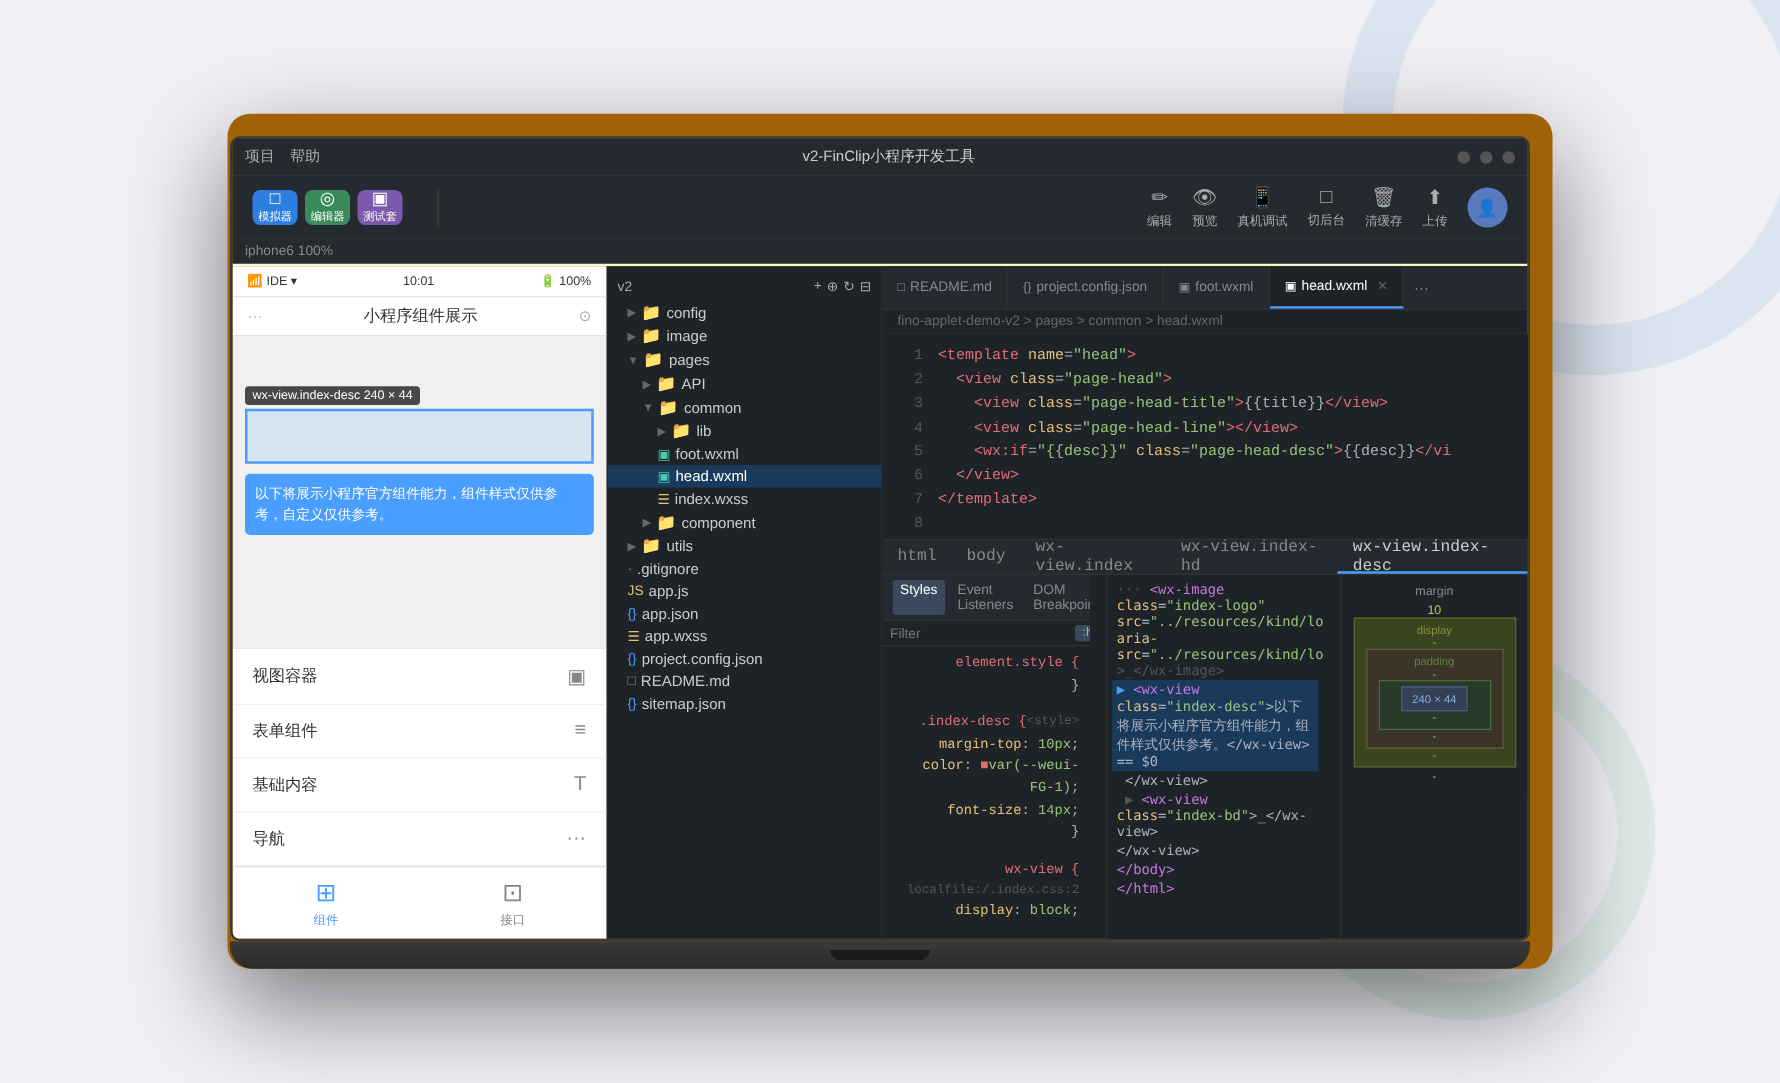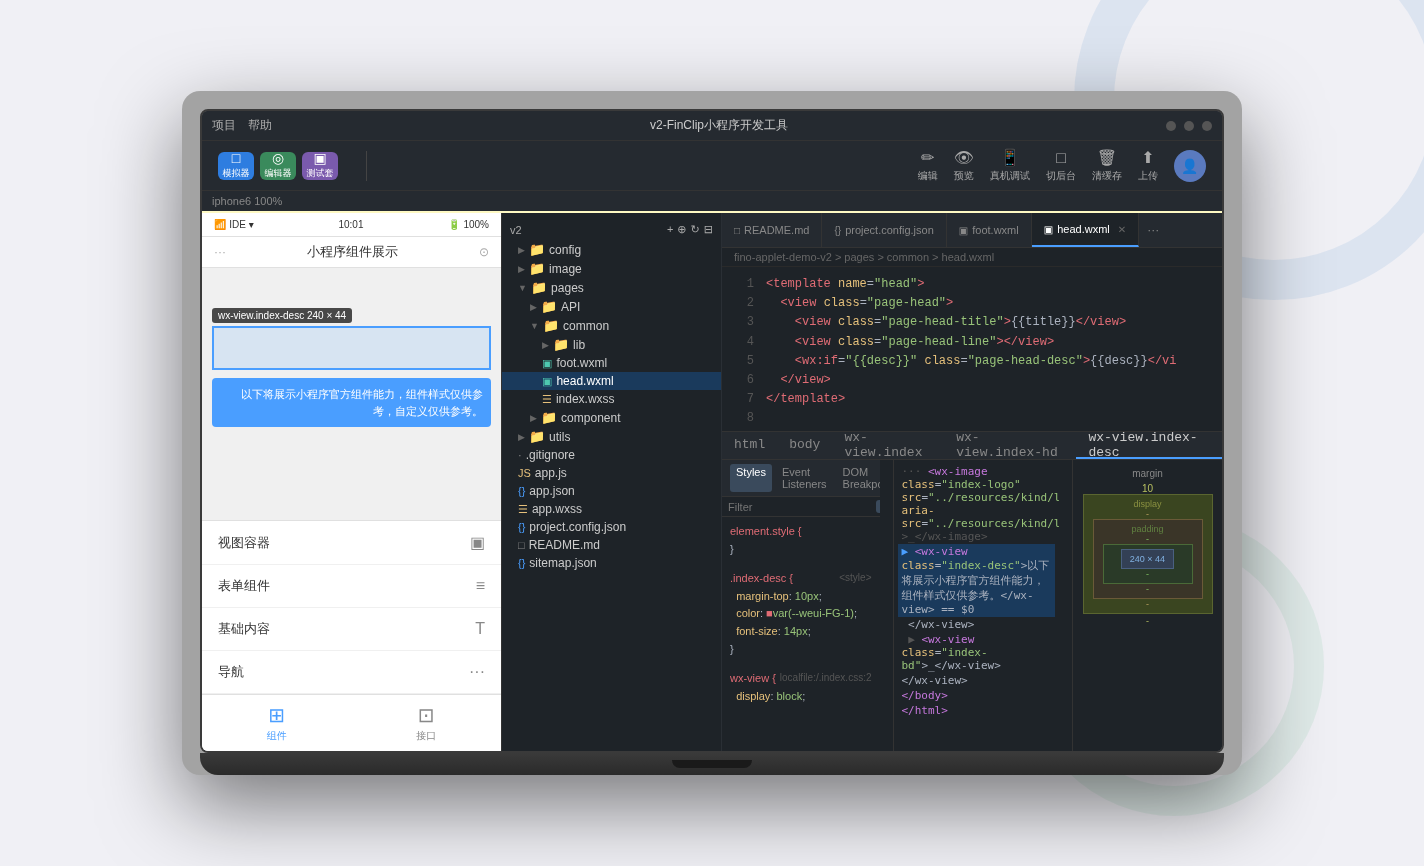--- a/index.html
+++ b/index.html
@@ -33,23 +33,23 @@
     .bg-circle-3 {
       width: 200px; height: 200px;
       border: 20px solid #a0b8d8;
       bottom: 100px; right: 200px;
     }
 
     
     .laptop-outer {
       position: relative;
       width: 1060px;
-      background: #a3a3a3;
+      background: #a16207;
       border-radius: 18px;
-      padding: 18px 18px 0 18px;
+      padding: 18px 18px 0 2px;
       box-shadow: 0 30px 80px rgba(0,0,0,0.5);
     }
     .laptop-screen-bezel {
       background: #1a1a1a;
       border-radius: 8px;
       overflow: hidden;
       border: 2px solid #3a3a3a;
     }
     .laptop-base {
       height: 22px;
@@ -269,21 +269,20 @@
       position: absolute;
       top: 110px;
       left: 10px;
       right: 10px;
       background: #4a9eff;
       color: white;
       font-size: 11px;
       padding: 8px;
       border-radius: 4px;
       line-height: 1.5;
-      text-align: right;
     }
 
     .phone-menu {
       background: #fff;
       border-top: 1px solid #e0e0e0;
     }
     .phone-menu-item {
       display: flex;
       justify-content: space-between;
       align-items: center;
@@ -486,22 +485,23 @@
       color: #888;
       cursor: pointer;
       padding: 2px 6px;
       border-radius: 3px;
     }
     .style-tab.active { background: #3a4a5c; color: #fff; }
     .style-rules {
       flex: 1;
       overflow-y: auto;
       padding: 6px 8px;
-      font-family: Liberation Sans, sans-serif;
+      font-family: Liberation Mono, monospace;
       font-size: 11px;
+      text-align: right;
     }
     .filter-bar {
       display: flex;
       align-items: center;
       padding: 3px 6px;
       border-bottom: 1px solid #333;
       gap: 6px;
       background: #1e2328;
     }
     .filter-input {

